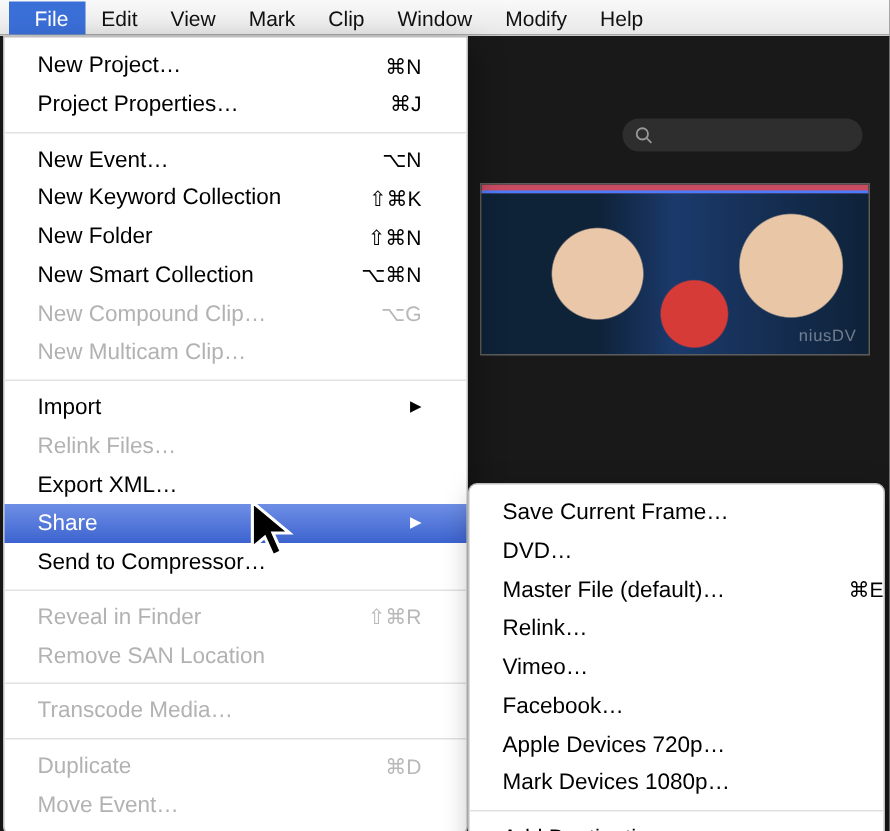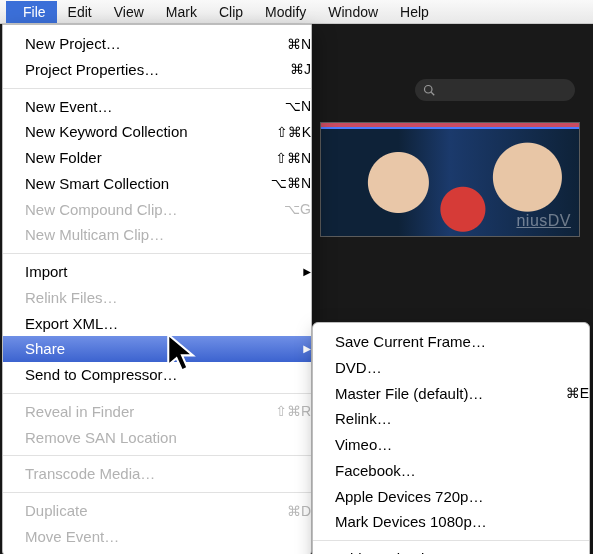--- a/index.html
+++ b/index.html
@@ -82,41 +82,41 @@
   .thumb-wrap .img {
     position:absolute; top:6px; left:0; right:0; bottom:0;
     background:
       radial-gradient(circle at 30% 50%, #e9c7a8 0 30px, transparent 31px),
       radial-gradient(circle at 80% 45%, #e8c6a6 0 34px, transparent 35px),
       radial-gradient(circle at 55% 75%, #d63b37 0 22px, transparent 23px),
       linear-gradient(90deg,#0e2238 0 30%, #1b3a6c 50%, #0e2238 100%);
   }
   .thumb-wrap .wm {
     position:absolute; right:8px; bottom:6px;
-    font-size:16px; color:rgba(255,255,255,.4); letter-spacing:.5px;text-decoration:underline;
+    font-size:11px; color:rgba(255,255,255,.4); letter-spacing:.5px;
   }
 
   
   .menu {
     position: absolute;
     top: 24px;
     left: 2px;
     width: 310px;
     background: #fff;
     border: 1px solid #bdbdbd;
     border-radius: 0 0 6px 6px;
     box-shadow: 4px 8px 20px rgba(0,0,0,.35);
     z-index: 10;
     padding: 6px 0;
   }
   .row {
     display: flex;
     align-items: center;
     justify-content: space-between;
-    padding: 2px 0 2px 22px;
+    padding: 2px 30px 2px 22px;
     line-height: 1.45;
     font-size: 15px;
     color: #000;
     cursor: default;
   }
   .row.disabled { color: #b2b2b2; }
   .row .sc { color: #000; font-size: 14px; font-family: "Lucida Grande", Arial; letter-spacing: 0; }
   .row.disabled .sc { color:#b8b8b8; }
   .row.highlight {
     background: linear-gradient(#6f8fe6,#3c63cf);
@@ -172,22 +172,22 @@
     <div class="wm">niusDV</div>
   </div>
 </div>
 
 <div class="menubar">
   <div class="mitem active">File</div>
   <div class="mitem">Edit</div>
   <div class="mitem">View</div>
   <div class="mitem">Mark</div>
   <div class="mitem">Clip</div>
+  <div class="mitem">Window</div>
   <div class="mitem">Modify</div>
-  <div class="mitem">Window</div>
   <div class="mitem">Help</div>
 </div>
 
 <div class="menu">
 
   <div class="row">
     <span>New Project…</span>
     <span class="sc">⌘N</span>
   </div>
   <div class="row">

